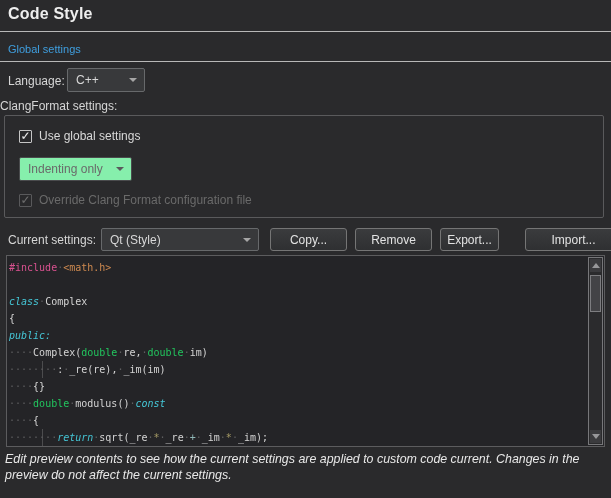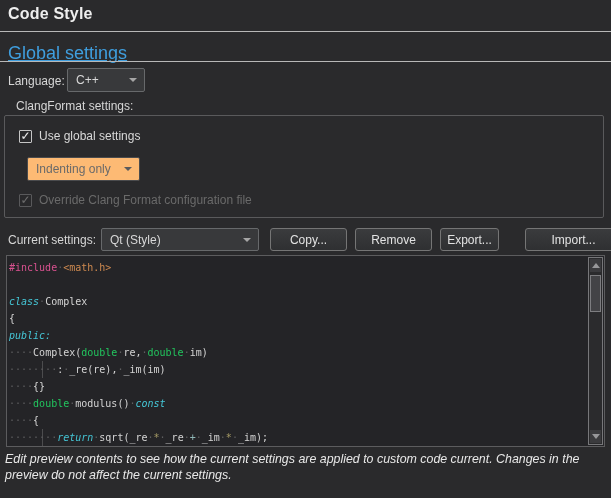--- a/index.html
+++ b/index.html
@@ -5,34 +5,34 @@
   html,body { margin:0; padding:0; }
   body {
     width:611px; height:498px; position:relative; overflow:hidden;
     background:#2a2a2c; font-family:"Liberation Sans",sans-serif; color:#d8d8d8;
     -webkit-font-smoothing:antialiased;
   }
   .abs { position:absolute; }
 
   .page-title { left:8px; top:5px; font-size:16px; font-weight:bold; color:#eeeeee; letter-spacing:.2px; }
   .divider { left:0; right:0; height:1px; background:#b8b8b8; }
-  .link { left:8px; top:43px; font-size:18px; color:#3f9ede; text-decoration:underline; cursor:pointer; }
+  .link { left:8px; top:43px; font-size:11px; color:#3f9ede; cursor:pointer; }
 
   .label { font-size:12px; color:#d6d6d6; }
 
   .combo {
     box-sizing:border-box; background:#38393b; border:1px solid #67696b; border-radius:2px;
     color:#d8d8d8; font-size:12px; display:flex; align-items:center; padding:0 20px 0 8px;
     cursor:default; white-space:nowrap; overflow:hidden;
   }
   .combo .arrow {
     position:absolute; right:7px; top:50%; margin-top:-2px; width:0; height:0;
     border-left:4px solid transparent; border-right:4px solid transparent; border-top:4px solid #a6a6a6;
   }
-  .combo.disabled { color:#6a6a6a; border-color:#4a4b4d; background:#fdba74;margin-left:8px; }
+  .combo.disabled { color:#6a6a6a; border-color:#4a4b4d; background:#86efac; }
   .combo.disabled .arrow { border-top-color:#5a5a5c; }
 
   .groupbox { left:4px; top:115px; width:600px; height:103px; box-sizing:border-box;
     border:1px solid #5a5a5c; border-radius:2px; }
 
   .cbrow { display:flex; align-items:center; gap:7px; font-size:12px; }
   .cbbox { width:13px; height:13px; box-sizing:border-box; border:1px solid #c6c6c6; background:#29292b;
     border-radius:1px; display:flex; align-items:center; justify-content:center; flex:0 0 auto; }
   .cbbox .chk { font-size:12px; line-height:1; color:#ededed; margin-top:-1px; }
   .cbrow.disabled .cbbox { border-color:#59595b; }
@@ -86,21 +86,21 @@
 <div class="abs divider" style="top:31px;"></div>
 <a class="abs link">Global settings</a>
 <div class="abs divider" style="top:61px;"></div>
 
 <div class="abs label" style="left:8px; top:74px;">Language:</div>
 <div class="abs combo" style="left:67px; top:68px; width:78px; height:24px;">
   <span>C++</span>
   <span class="arrow"></span>
 </div>
 
-<div class="abs label" style="left:16px; top:99px;">ClangFormat settings:</div>
+<div class="abs label" style="left:0; top:99px;">ClangFormat settings:</div>
 <div class="abs groupbox" style="position:absolute;">
   <div class="cbrow" style="position:absolute; left:14px; top:13px;">
     <span class="cbbox">
         <span class="chk">✓</span>
       </span>
     <span class="cblabel">Use global settings</span>
   </div>
   <div class="combo disabled" style="position:absolute; left:14px; top:41px; width:113px; height:24px;">
     <span>Indenting only</span>
     <span class="arrow"></span>

